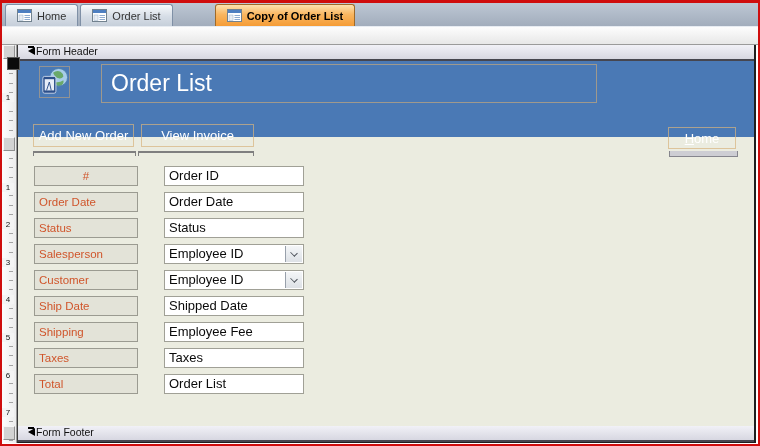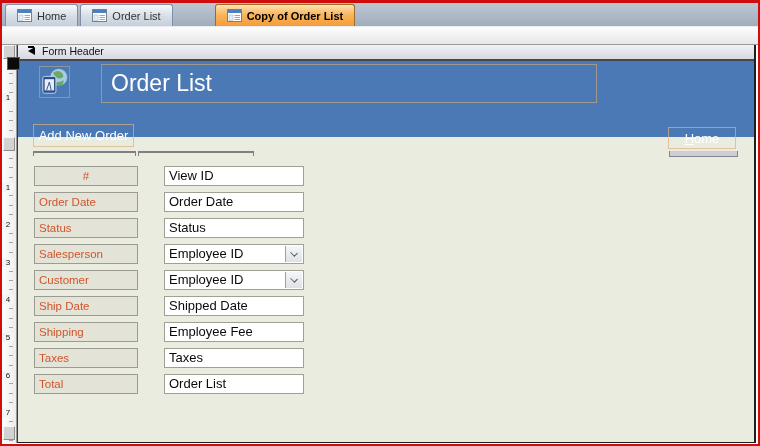--- a/index.html
+++ b/index.html
@@ -33,21 +33,21 @@
     background:linear-gradient(to right,#fdfdfd,#ececec);border-right:1px solid #9a9a9a;}
   .vticks{position:absolute;right:3px;top:0;bottom:0;width:4px;
     background:repeating-linear-gradient(to bottom,#777 0 1px,transparent 1px 9.4px);opacity:.65;}
   .vnum{position:absolute;left:0;width:12px;text-align:center;font-size:8px;color:#111;background:#f4f4f4;}
   .vsq{position:absolute;left:1px;width:12px;height:14px;background:#d2d2d2;
     border:1px solid #8f8f8f;border-top-color:#f5f5f5;border-left-color:#f5f5f5;}
 
   
   .surface{position:absolute;left:17px;top:45px;width:739px;height:398px;background:#ebece0;
     border-left:1px solid #3a3a3a;border-right:2px solid #1f1f1f;border-bottom:1px solid #1f1f1f;}
-  .secbar{position:absolute;left:0;width:100%;height:16px;display:flex;align-items:center;gap:7px;
+  .secbar{position:absolute;left:0;width:100%;height:16px;display:flex;align-items:center;gap:1px;
     padding:0 0 2px 10px;font-size:10.5px;color:#101010;
     background:linear-gradient(#f1f1f7,#d7d7e1);border-bottom:2px solid #46464f;}
   .sec-arrow{width:0;height:0;border-top:4px solid transparent;border-bottom:4px solid transparent;
     border-right:7px solid #000;position:relative;flex:0 0 auto;}
   .sec-arrow::after{content:"";position:absolute;left:0;top:-5px;width:6px;height:2px;background:#000;}
 
   
   .bluehdr{position:absolute;left:0;top:16px;width:100%;height:76px;background:#4a79b5;}
   .logo{position:absolute;left:21px;top:5px;width:31px;height:32px;border:1px solid rgba(205,170,120,.55);}
   .titlebox{position:absolute;left:83px;top:3px;width:496px;height:39px;
@@ -237,33 +237,36 @@
           <rect x="5" y="13" width="10" height="12" fill="#e8eef8"></rect>
           <path d="M7 25 l3 -9 l2 9" stroke="#2c4f8a" fill="none"></path>
         </svg>
       </div>
       <div class="titlebox">
         <span>Order List</span>
       </div>
       <div class="hbtn" style="left:15px;top:63px;width:101px">
         <span>Add New Order</span>
       </div>
+      <div class="hbtn" style="left:123px;top:63px;width:113px">
+        <span>View Invoice</span>
+      </div>
       <div class="hbtn" style="left:650px;top:66px;width:68px;height:22px">
         <span><u>H</u><span>ome</span></span>
       </div>
     </div>
 
 
     <div class="clip-a"></div>
     <div class="clip-b"></div>
     <div class="clip-c"></div>
 
     <div class="drow" style="top:121px">
       <div class="dlabel center">#</div>
-      <div class="dvalue"><span>View ID</span></div>
+      <div class="dvalue"><span>Order ID</span></div>
     </div>
     <div class="drow" style="top:147px">
       <div class="dlabel">Order Date</div>
       <div class="dvalue"><span>Order Date</span></div>
     </div>
     <div class="drow" style="top:173px">
       <div class="dlabel">Status</div>
       <div class="dvalue"><span>Status</span></div>
     </div>
     <div class="drow" style="top:199px">
@@ -294,16 +297,20 @@
     </div>
     <div class="drow" style="top:303px">
       <div class="dlabel">Taxes</div>
       <div class="dvalue"><span>Taxes</span></div>
     </div>
     <div class="drow" style="top:329px">
       <div class="dlabel">Total</div>
       <div class="dvalue"><span>Order List</span></div>
     </div>
 
+    <div class="secbar" style="top:381px">
+      <span class="sec-arrow"></span>
+      <span>Form Footer</span>
+    </div>
   </div>
 
   <div class="red-frame"></div>
 </div>
 
 </body></html>

